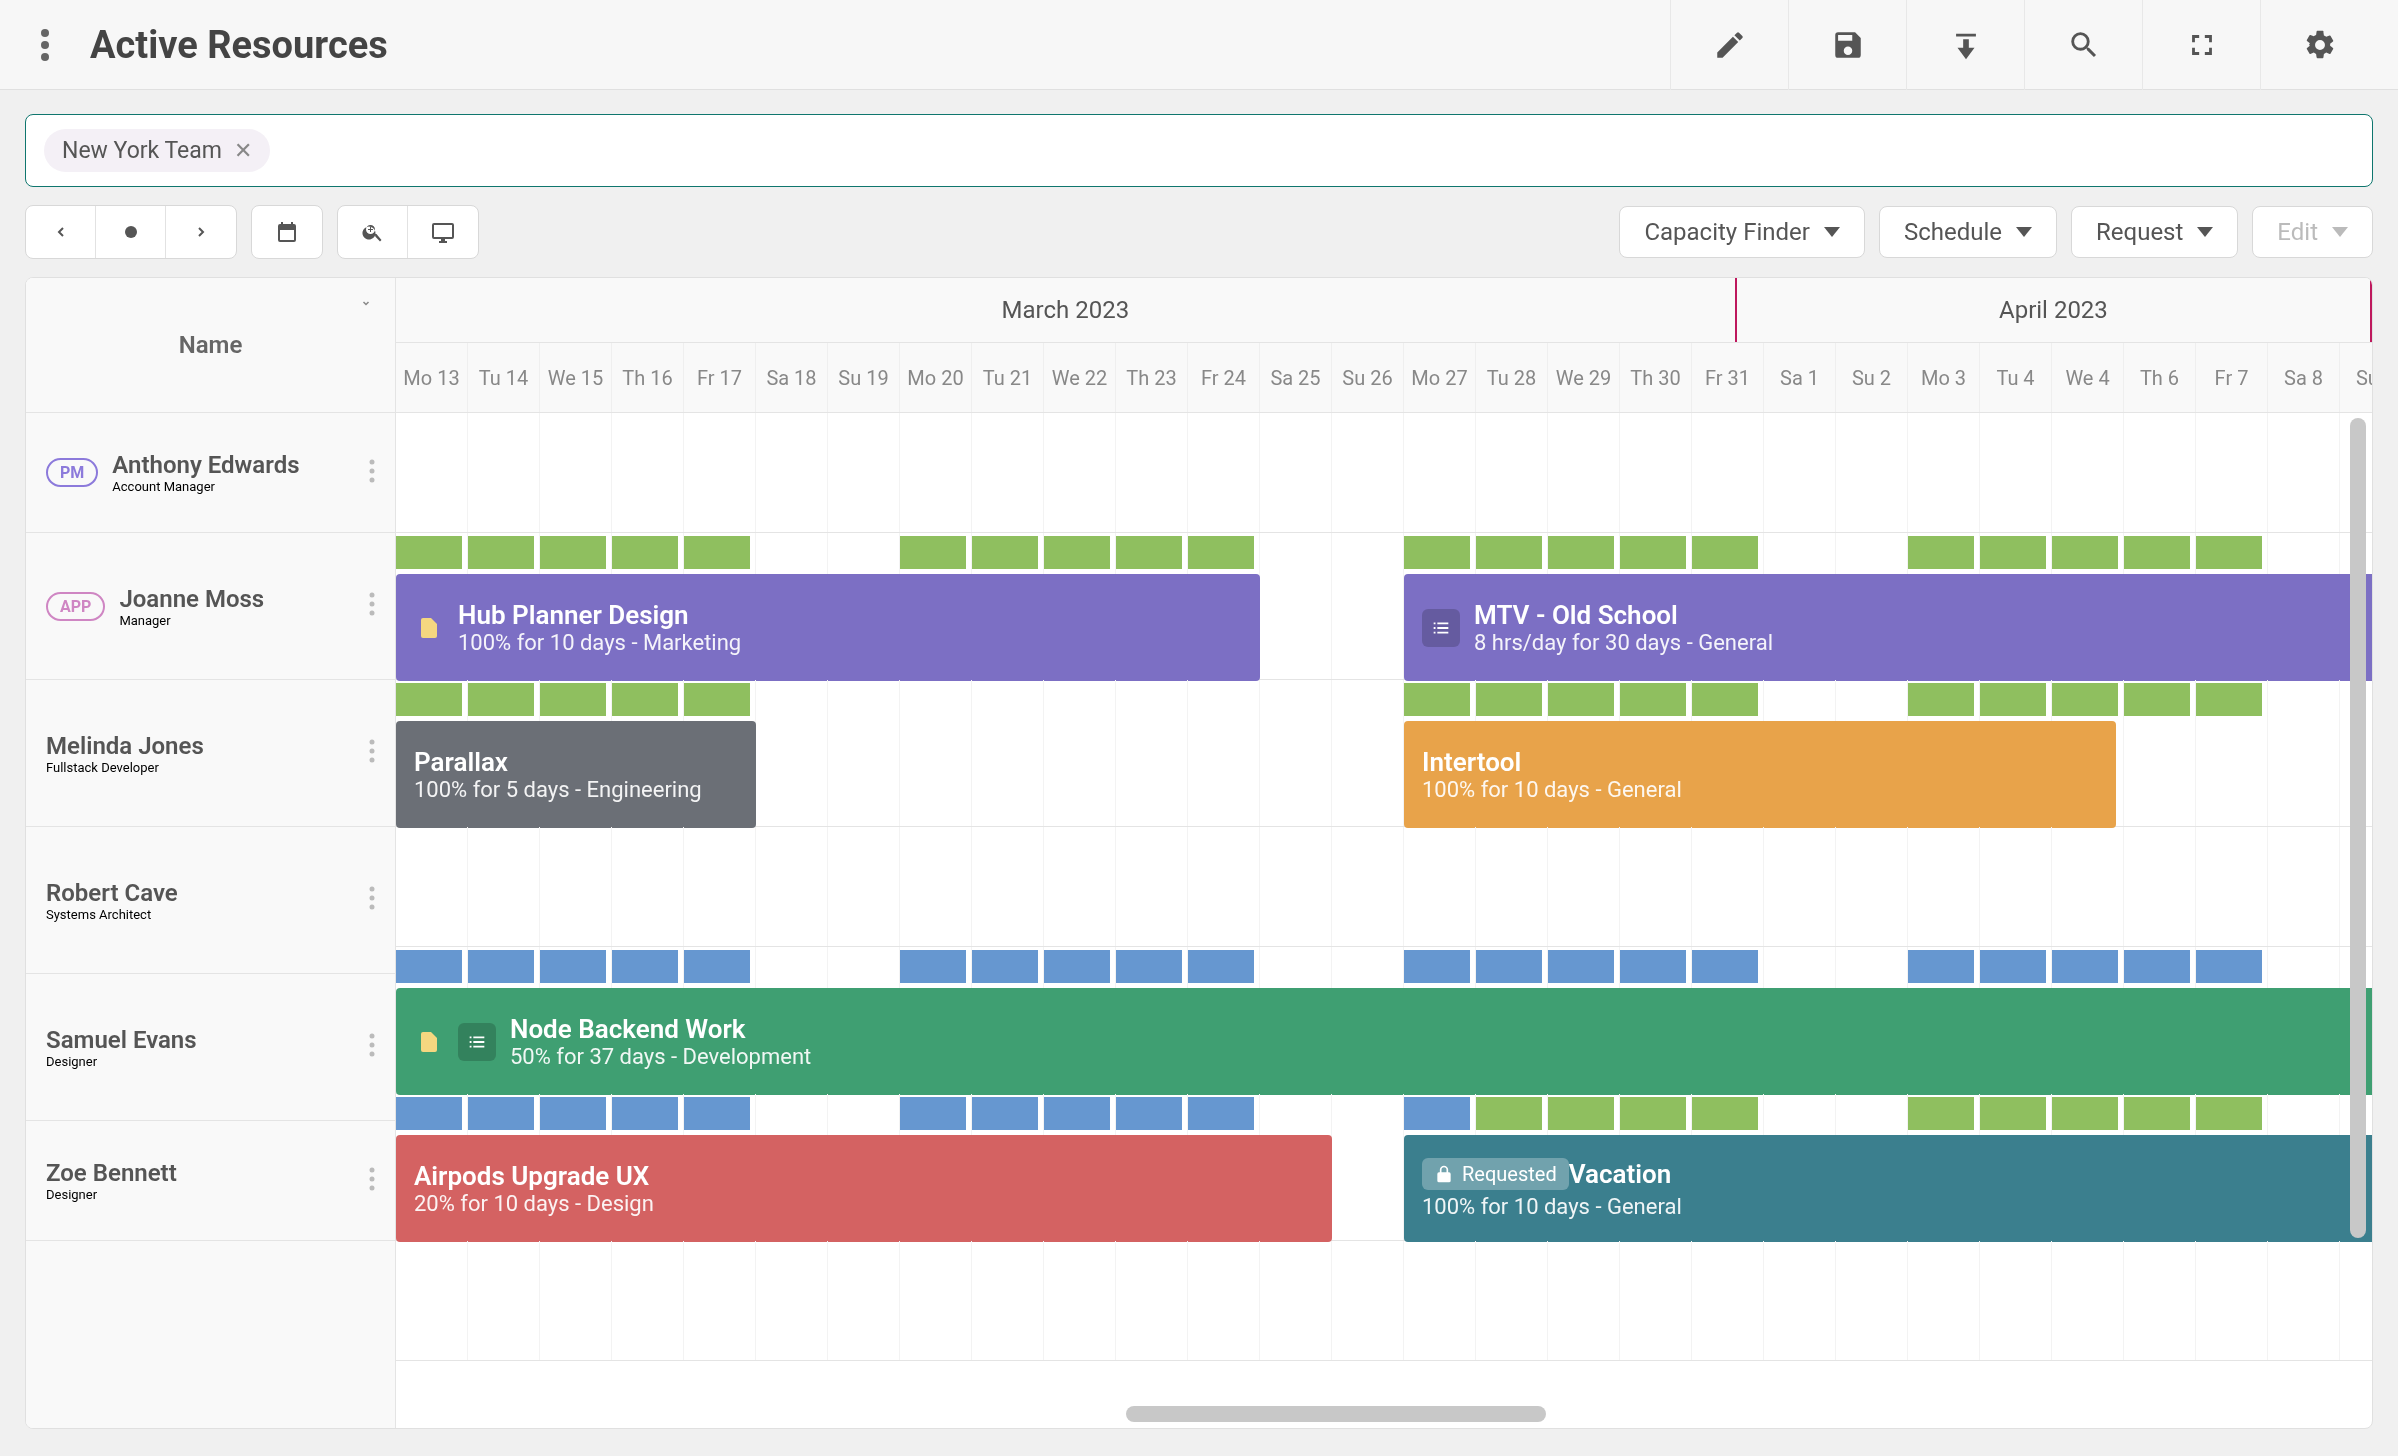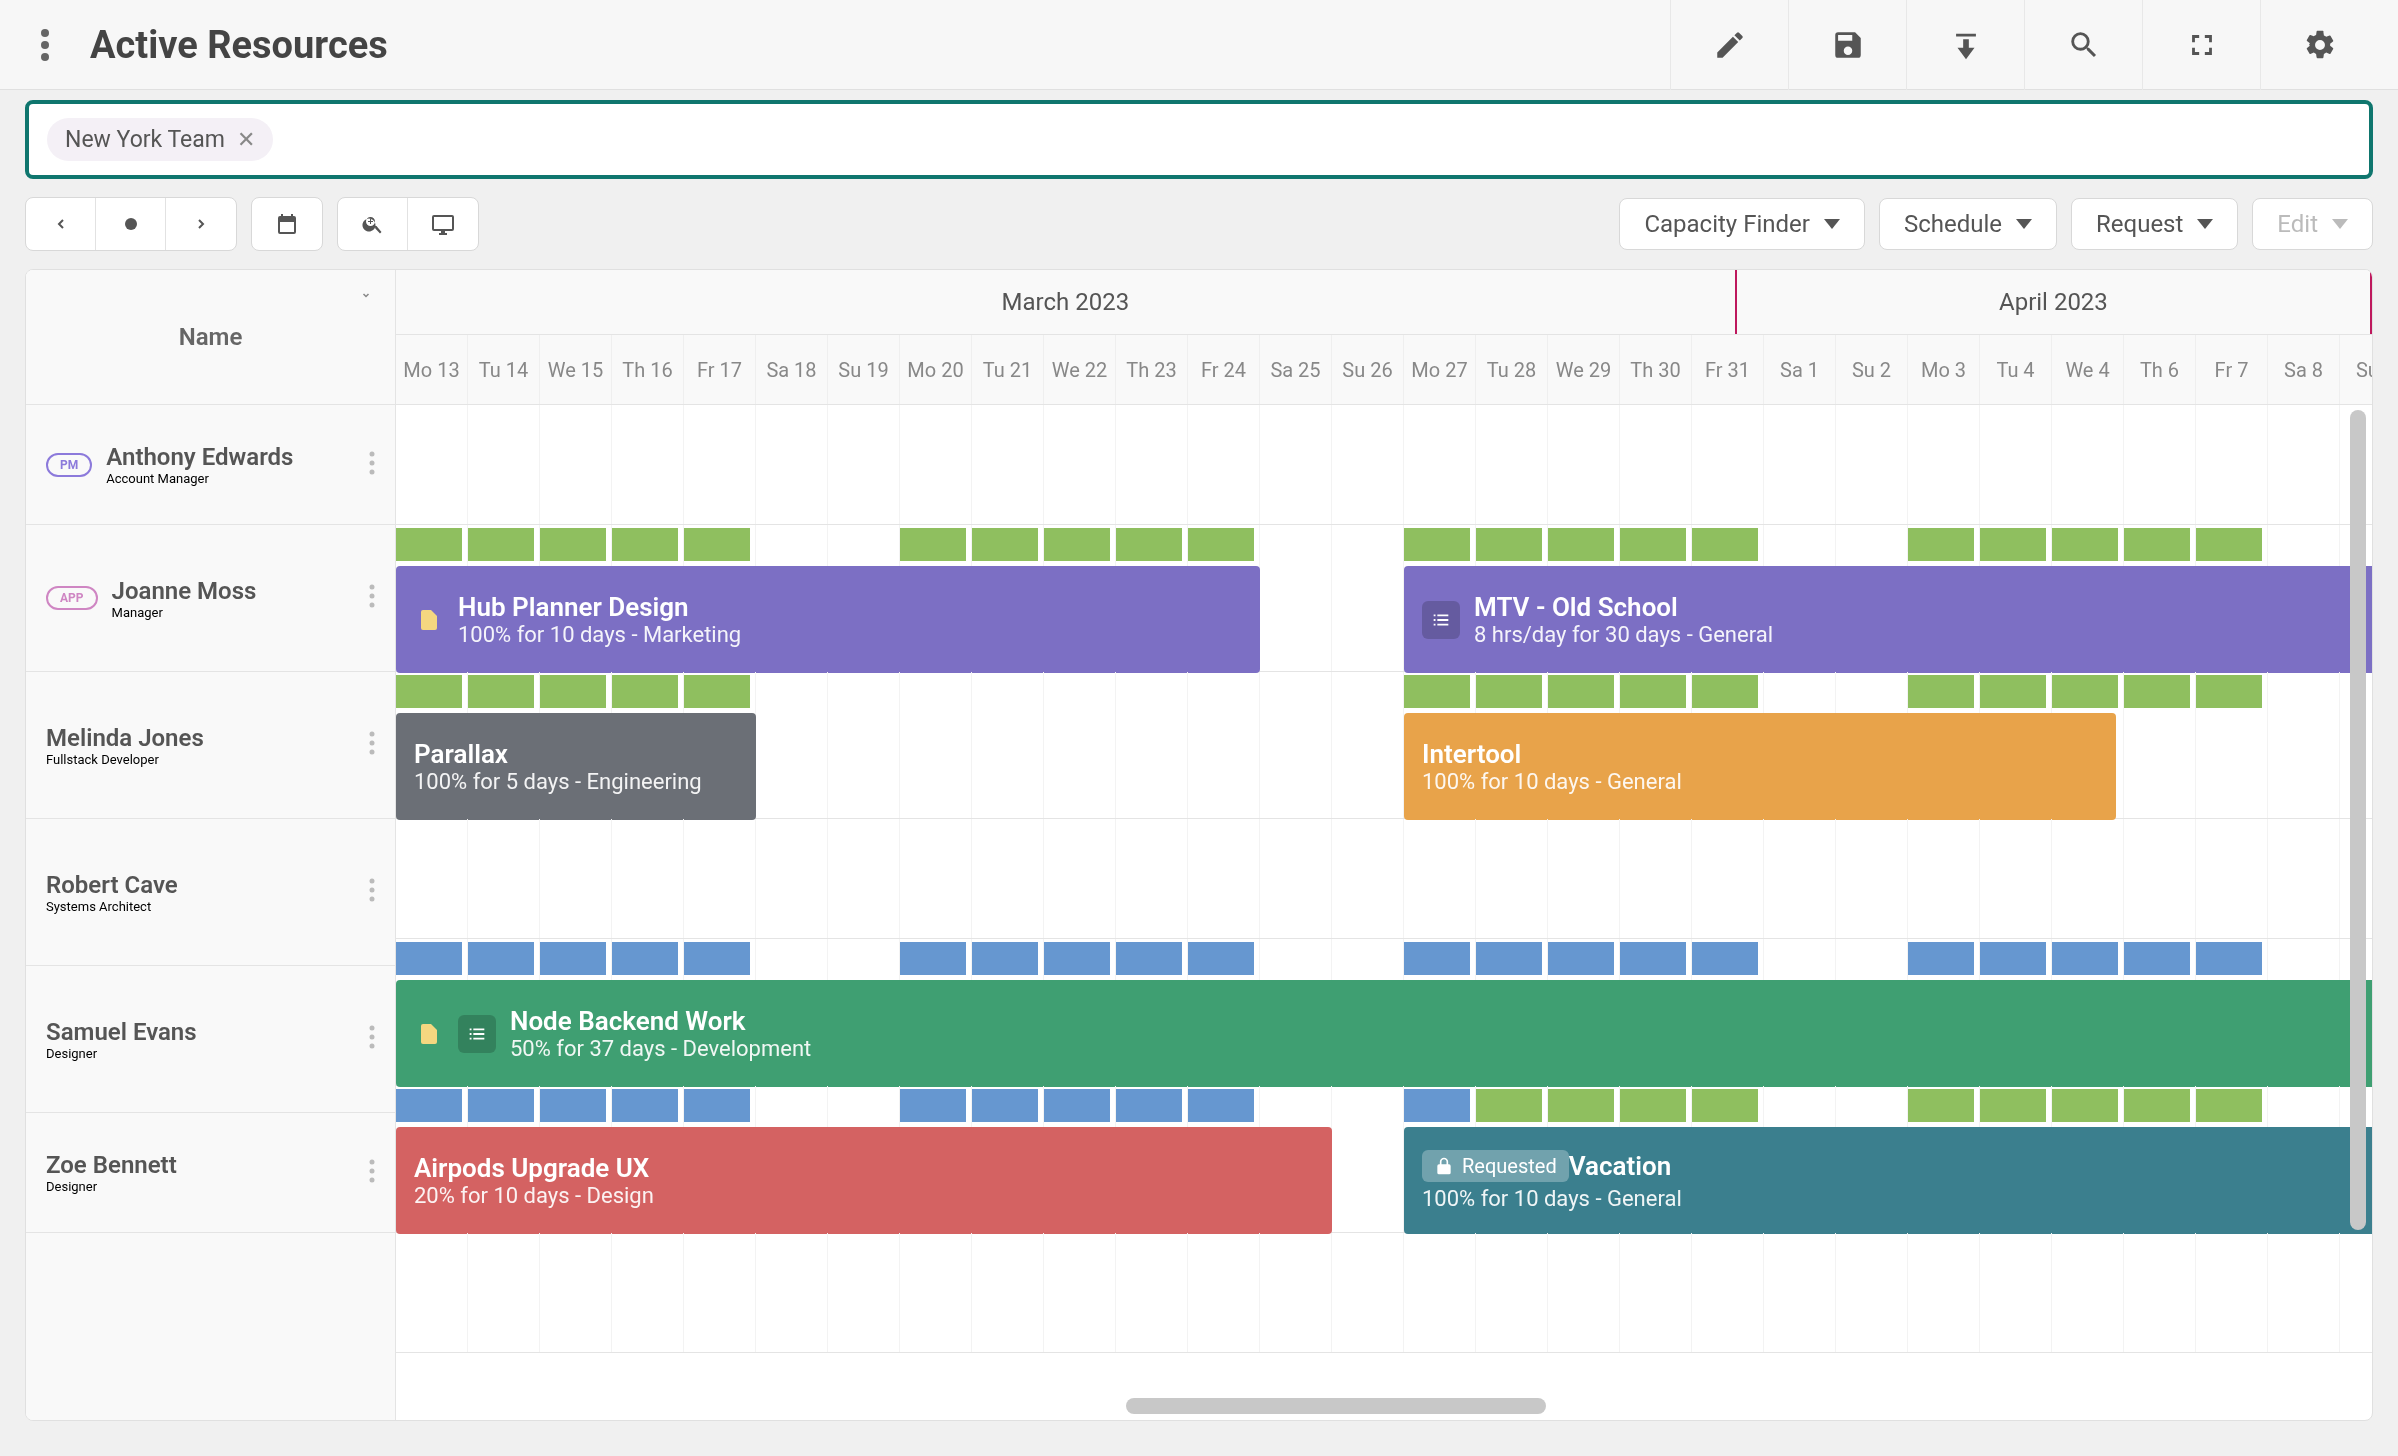--- a/index.html
+++ b/index.html
@@ -5,21 +5,21 @@
 * { box-sizing: border-box; margin: 0; padding: 0; }
 body { font-family: -apple-system, BlinkMacSystemFont, "Segoe UI", Roboto, sans-serif; background: #f0f0f0; color: #333; width: 2398px; height: 1456px; overflow: hidden; transform-origin: top left; }
 
 .topbar { height: 90px; background: #f7f7f7; border-bottom: 1px solid #e0e0e0; display: flex; align-items: center; padding: 0 20px; }
 .topbar .menu-icon { width: 50px; display: flex; justify-content: center; cursor: pointer; }
 .topbar h1 { font-size: 38px; font-weight: 700; color: #444; margin-left: 20px; }
 .topbar .spacer { flex: 1; }
 .topbar .icon-btn { width: 118px; height: 90px; display: flex; align-items: center; justify-content: center; border-left: 1px solid #e8e8e8; cursor: pointer; }
 .topbar .icon-btn svg { width: 34px; height: 34px; fill: #555; }
 
-.filter-bar { margin: 10px 25px 0 25px; background: #fff; border: 4px solid #0f766e; border-radius: 8px; padding: 14px 18px; display: flex; align-items: center; }
+.filter-bar { margin: 24px 25px 0 25px; background: #fff; border: 1px solid #0f766e; border-radius: 8px; padding: 14px 18px; display: flex; align-items: center; }
 .chip { background: #f4f0f6; border-radius: 28px; padding: 8px 18px; display: inline-flex; align-items: center; gap: 12px; font-size: 23px; color: #555; }
 .chip .close { cursor: pointer; font-size: 22px; color: #888; }
 
 .toolbar { margin: 18px 25px 0 25px; display: flex; align-items: center; gap: 14px; }
 .btn-group { display: inline-flex; border: 1px solid #d8d8d8; border-radius: 8px; overflow: hidden; background: #fff; }
 .btn-group .seg { width: 70px; height: 52px; border-right: 1px solid #e2e2e2; display: flex; align-items: center; justify-content: center; cursor: pointer; }
 .btn-group .seg:last-child { border-right: none; }
 .btn-group .seg svg,.btn-group .seg .dot { fill: #555; }
 .dot { width: 12px; height: 12px; background: #555; border-radius: 50%; }
 .toolbar .spacer { flex: 1; }
@@ -27,21 +27,21 @@
 .dropdown-btn.disabled { color: #bbb; cursor: default; }
 .caret { width: 0; height: 0; border-left: 8px solid transparent; border-right: 8px solid transparent; border-top: 10px solid currentColor; }
 
 .grid-wrap { margin: 18px 25px 25px 25px; border: 1px solid #e0e0e0; border-radius: 8px; background: #fff; position: relative; height: 1152px; overflow: hidden; }
 .grid-left { position: absolute; left: 0; top: 0; width: 370px; height: 100%; border-right: 1px solid #e4e4e4; background: #f9f9f9; z-index: 3; }
 .left-header { height: 135px; border-bottom: 1px solid #e4e4e4; display: flex; align-items: center; justify-content: center; position: relative; background:#f9f9f9; }
 .left-header .name-col { font-size: 24px; font-weight: 600; color: #666; }
 .left-header .chev { position: absolute; top: 16px; right: 20px; }
 .left-row { height: 147px; border-bottom: 1px solid #e4e4e4; display: flex; align-items: center; padding: 0 20px; gap: 14px; position: relative; background:#f9f9f9; }
 .left-row.short { height: 120px; }
-.left-row .badge { border: 2px solid; border-radius: 22px; padding: 3px 12px; font-size: 12px; font-weight: 700; }
+.left-row .badge { border: 2px solid; border-radius: 22px; padding: 3px 12px; font-size: 16px; font-weight: 700; }
 .left-row .info { flex: 1; }
 .left-row .info .nm { font-size: 24px; font-weight: 600; color: #555; }
 .left-row .info .rl { font-size: 13px; color: #000000; }
 .left-row .dots { color: #bbb; cursor: pointer; }
 
 .grid-right { position: absolute; left: 370px; top: 0; right: 0; height: 100%; overflow: hidden; }
 .month-header { height: 65px; border-bottom: 1px solid #e4e4e4; display: flex; background: #f9f9f9; }
 .month-cell { border-right: 2px solid #be185d; display: flex; align-items: center; justify-content: center; font-size: 24px; color: #555; }
 .day-header { height: 70px; border-bottom: 1px solid #e4e4e4; display: flex; background: #f9f9f9; }
 .day-cell { width: 72px; border-right: 1px solid #efefef; display: flex; align-items: center; justify-content: center; font-size: 20px; color: #888; flex-shrink: 0; }

